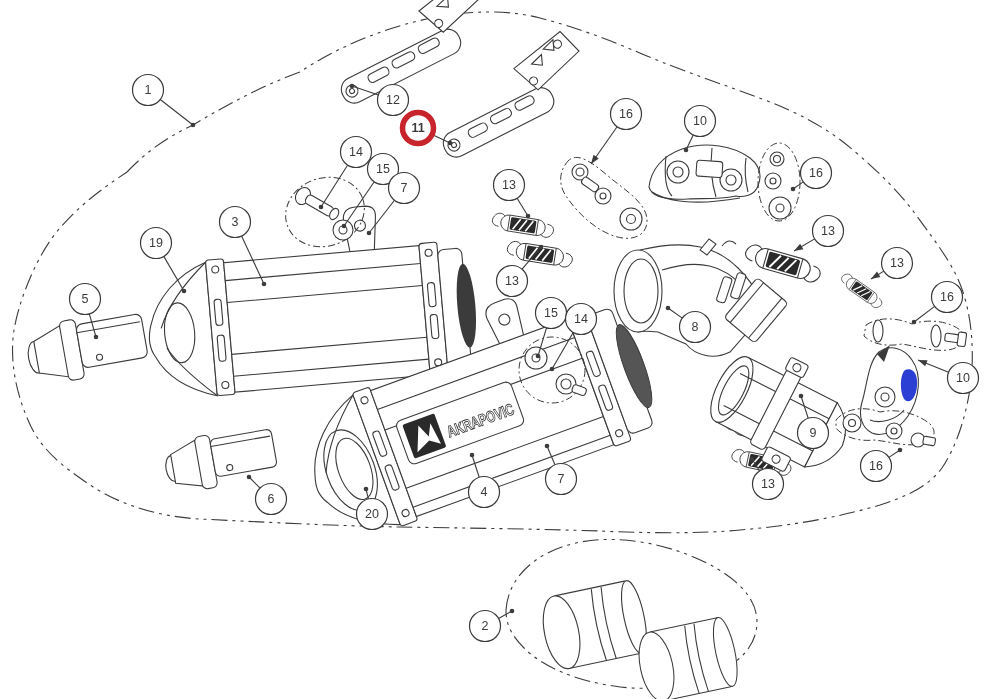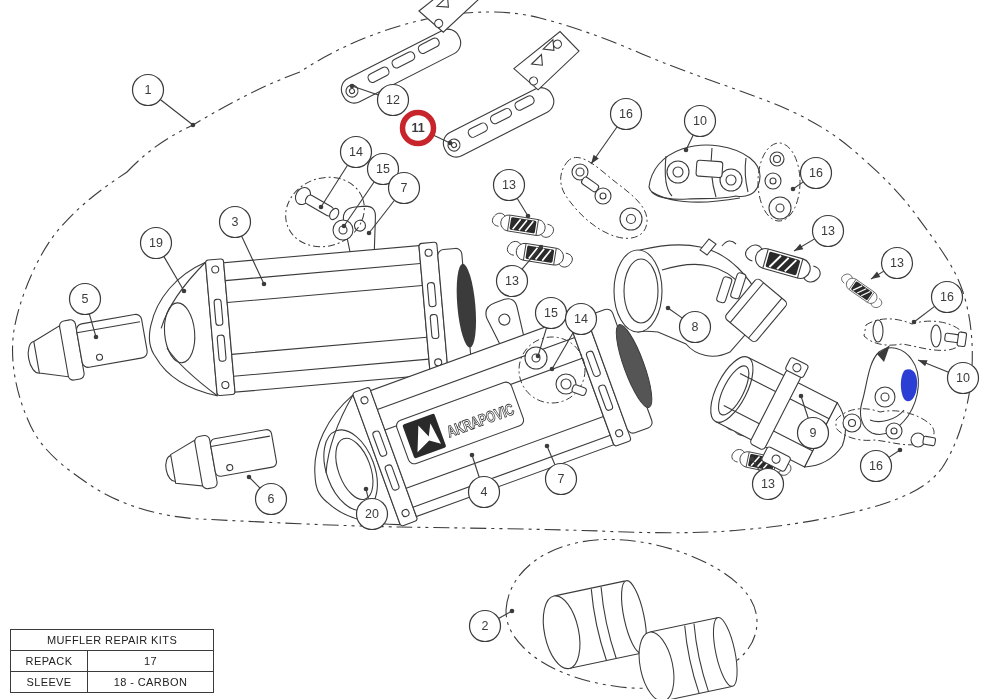--- a/index.html
+++ b/index.html
@@ -449,30 +449,13 @@
         </g>
         <g>
           <line x1="498.5494377798838" y1="618.4725345667312" x2="512" y2="611" stroke="#3b3b3b" stroke-width="1.1"></line>
           <circle cx="512" cy="611" r="2.3" fill="#3b3b3b"></circle>
           <circle cx="485" cy="626" r="15.5" fill="#ffffff" stroke="#3b3b3b" stroke-width="1.2"></circle>
           <text x="485" y="630.3" text-anchor="middle" class="callout-text">2</text>
         </g>
       </g>
 </svg>
 
-<table class="kits">
-  <thead>
-    <tr>
-          <th colspan="2">MUFFLER REPAIR KITS</th>
-        </tr>
-  </thead>
-  <tbody>
-    <tr>
-      <td class="lbl">REPACK</td>
-      <td>17</td>
-    </tr>
-    <tr>
-      <td class="lbl">SLEEVE</td>
-      <td>18 - CARBON</td>
-    </tr>
-  </tbody>
-</table>
 </div>
 
 </body></html>

